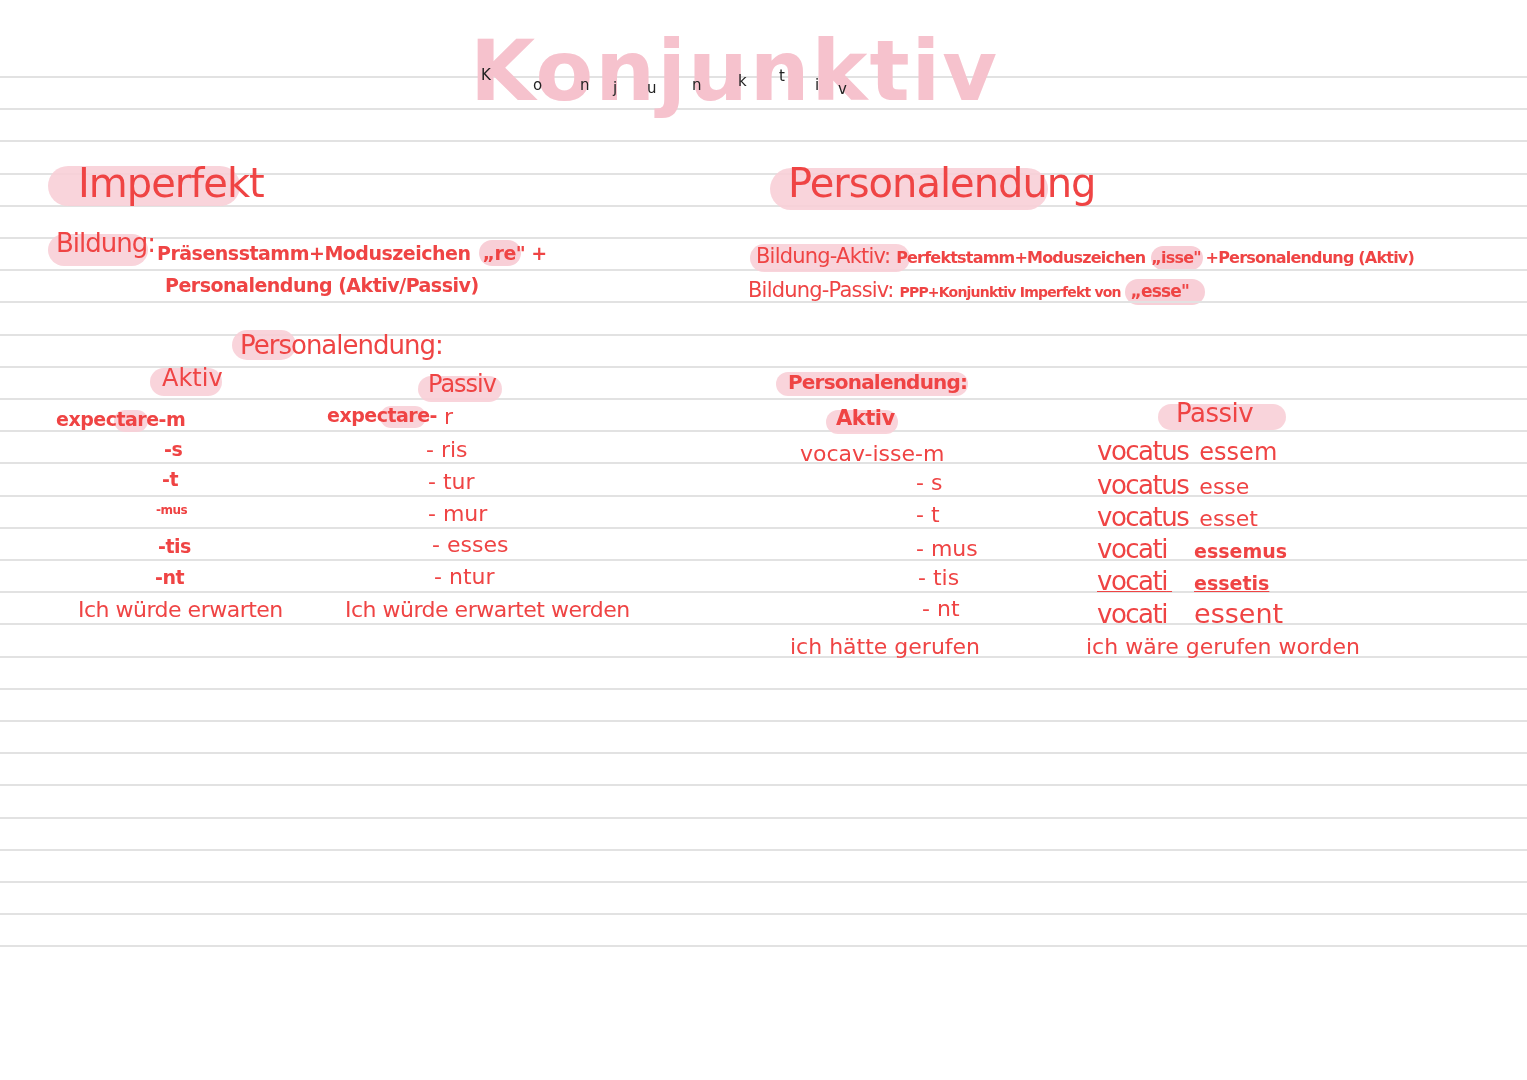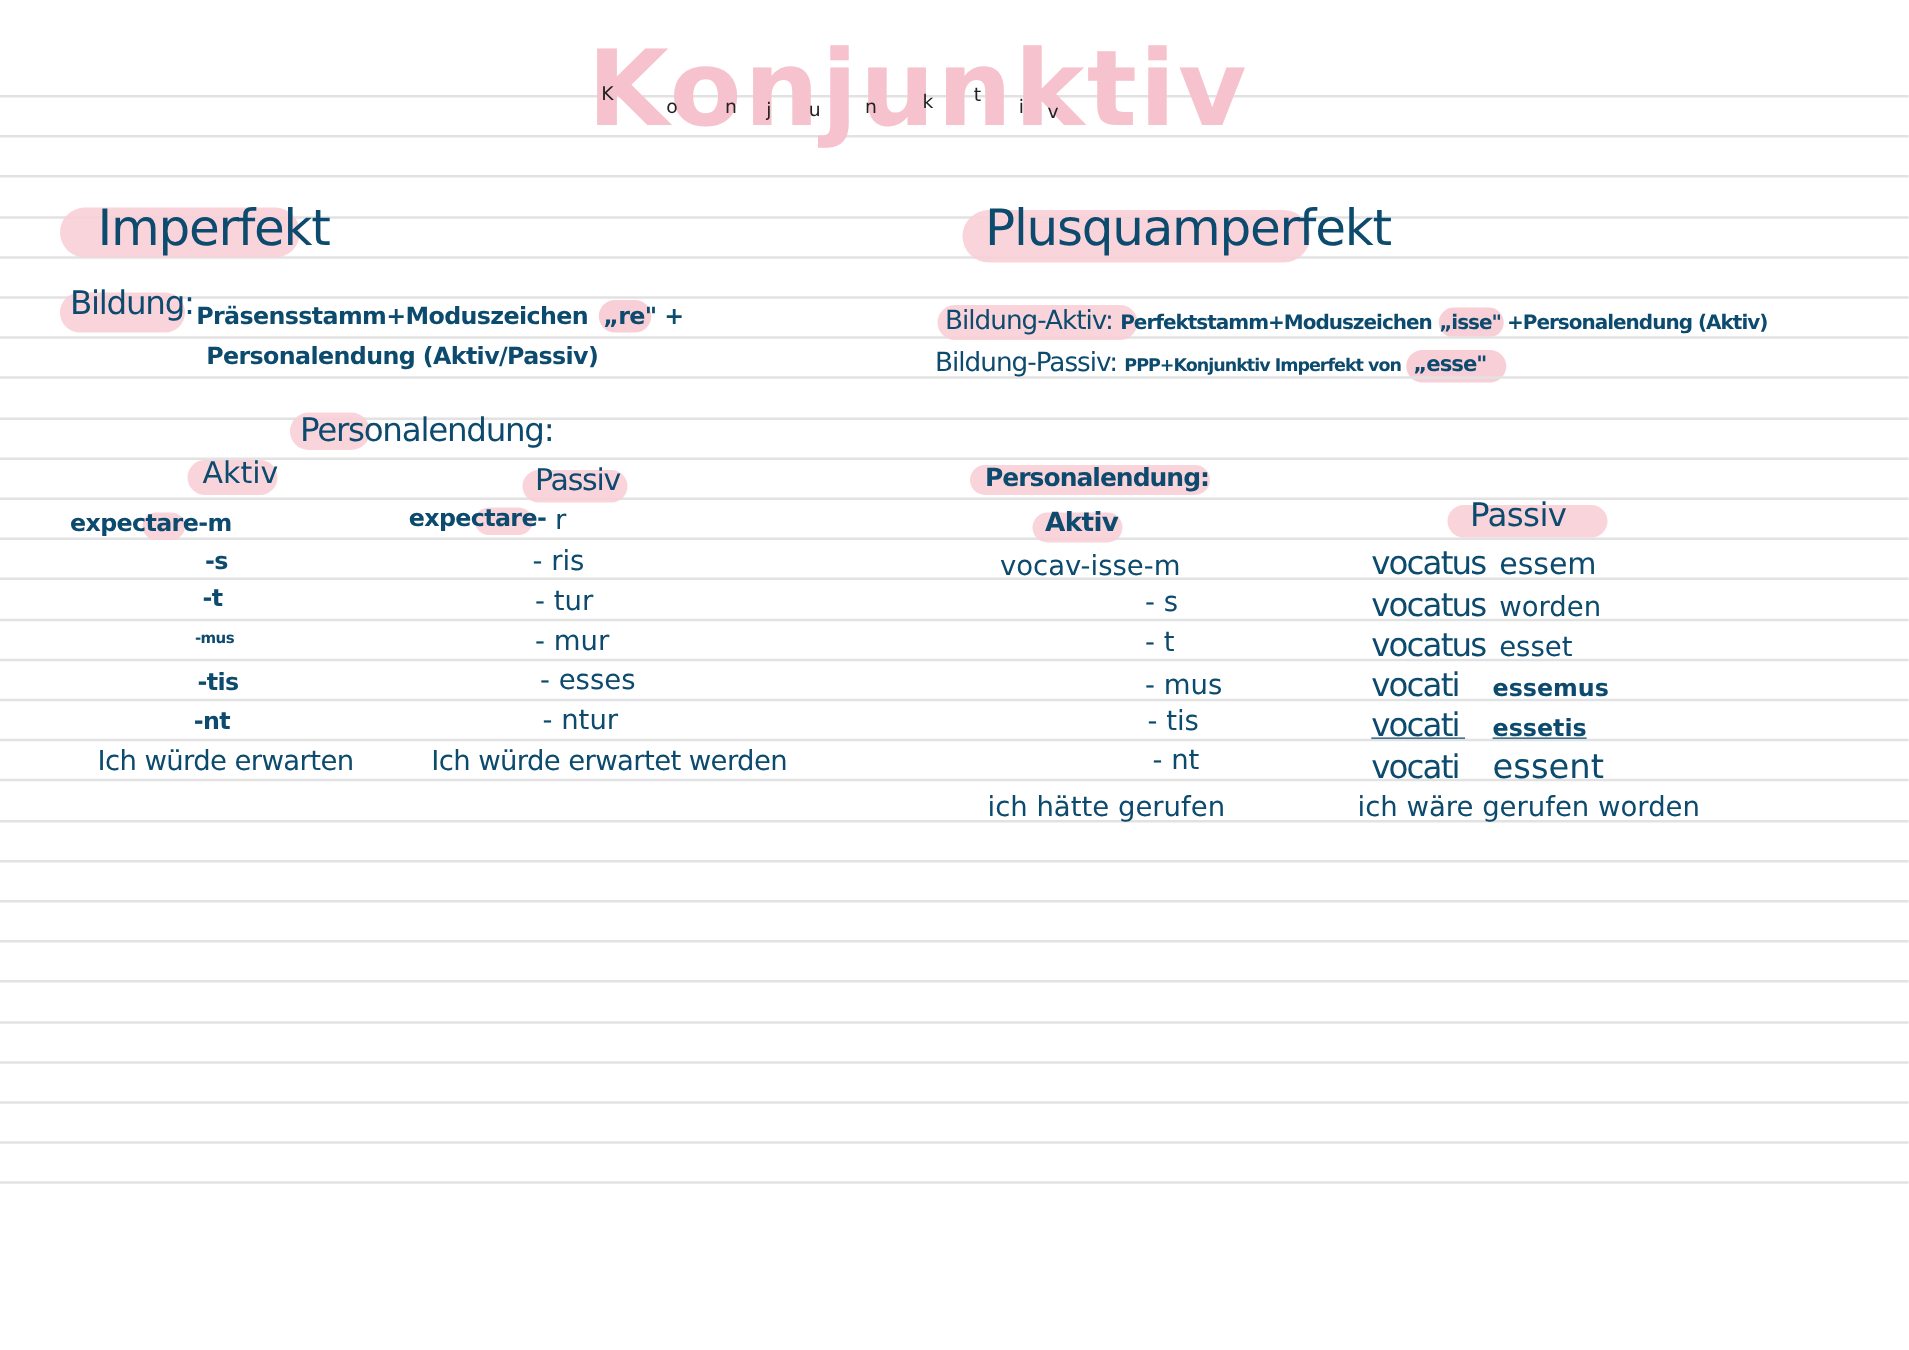--- a/index.html
+++ b/index.html
@@ -8,21 +8,21 @@
     background: #ffffff;
     font-family: "Liberation Sans", sans-serif;
     color: #111;
   }
   .rules { position: absolute; left: 0; top: 0; width: 1527px; height: 1080px; }
   .rule { position: absolute; left: 0; width: 1527px; height: 2px; background: #e2e2e2; }
   .abs { position: absolute; white-space: nowrap; }
   .hl {
     position: absolute; background: #f8cfd7; border-radius: 30px; opacity: 0.9;
   }
-  .hand { font-family: "DejaVu Sans", sans-serif; color: #0c4a6e; }
+  .hand { font-family: "DejaVu Sans", sans-serif; color: #ef4444; }
   .title-big {
     font-family: "DejaVu Sans", sans-serif; font-weight: bold;
     color: #f6c2cd; font-size: 84px; letter-spacing: 2px;
   }
   .title-small {
     font-family: "DejaVu Sans", sans-serif; color: #222; font-size: 15px;
   }
   .h1 { font-size: 40px; font-family: "DejaVu Sans", sans-serif; letter-spacing: -1px; }
   .b24 { font-size: 26px; letter-spacing: -1px; }
   .t18 { font-size: 19px; font-weight: bold; letter-spacing: -0.5px; }
@@ -116,21 +116,21 @@
   <div class="abs hand t22" style="left:426px; top:437px;">- ris</div>
   <div class="abs hand t22" style="left:428px; top:469px;">- tur</div>
   <div class="abs hand t22" style="left:428px; top:501px;">- mur</div>
   <div class="abs hand t22" style="left:432px; top:532px;">- esses</div>
   <div class="abs hand t22" style="left:434px; top:564px;">- ntur</div>
   <div class="abs hand t22" style="left:345px; top:597px; letter-spacing:-0.5px;">Ich würde erwartet werden</div>
 </section>
 
 <section>
   <div class="hl" style="left:770px; top:168px; width:278px; height:42px;"></div>
-  <div class="abs hand h1" style="left:788px; top:160px;">Plusquamperfekt</div>
+  <div class="abs hand h1" style="left:788px; top:160px;">Personalendung</div>
 
   <div class="hl" style="left:750px; top:244px; width:160px; height:28px;"></div>
   <div class="abs hand" style="left:756px; top:244px; font-size:21px; letter-spacing:-0.8px;">
     <span>Bildung-Aktiv:</span>
     <span style="font-size:16px; font-weight:bold;">Perfektstamm+Moduszeichen</span>
     <span style="position:relative; font-size:16px; font-weight:bold;">
       <span style="position:absolute; left:0; top:-2px; width:52px; height:24px; background:#f8cfd7; border-radius:12px; z-index:-1;"></span>
       <span>„isse"</span>
     </span>
     <span style="font-size:16px; font-weight:bold;">+Personalendung (Aktiv)</span>
@@ -160,21 +160,21 @@
 
   <div class="hl" style="left:1158px; top:404px; width:128px; height:26px;"></div>
   <div class="abs hand t26" style="left:1176px; top:398px; letter-spacing:-0.5px;">Passiv</div>
 
   <div class="abs hand" style="left:1097px; top:436px;">
     <span class="t26" style="letter-spacing:-1.5px;">vocatus</span>
     <span class="t24" style="margin-left:6px;">essem</span>
   </div>
   <div class="abs hand" style="left:1097px; top:470px;">
     <span class="t26" style="letter-spacing:-1.5px;">vocatus</span>
-    <span class="t22" style="margin-left:6px;">worden</span>
+    <span class="t22" style="margin-left:6px;">esse</span>
   </div>
   <div class="abs hand" style="left:1097px; top:502px;">
     <span class="t26" style="letter-spacing:-1.5px;">vocatus</span>
     <span class="t22" style="margin-left:6px;">esset</span>
   </div>
   <div class="abs hand" style="left:1097px; top:534px;">
     <span class="t26" style="letter-spacing:-1.5px;">vocati</span>
     <span style="margin-left:22px; font-size:19px; font-weight:bold;">essemus</span>
   </div>
   <div class="abs hand" style="left:1097px; top:566px;text-decoration:underline;">

